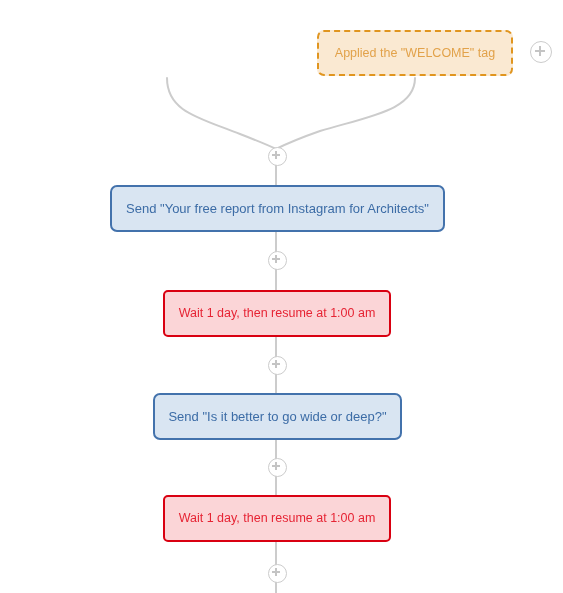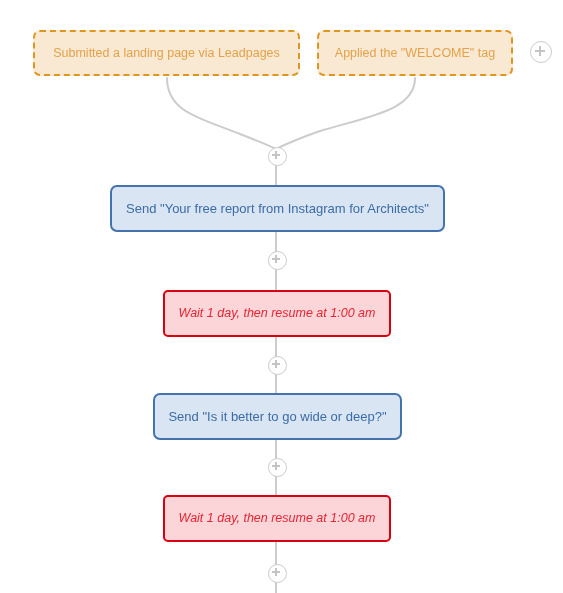--- a/index.html
+++ b/index.html
@@ -72,21 +72,20 @@
 
   
   .node.delay {
     border: 2px solid #d90011;
     background: #fbd5d7;
     border-radius: 5px;
   }
   .node.delay .node-label {
     color: #e62434;
     font-size: 12.5px;
-    font-style: italic;
   }
 
   
   .add-btn {
     position: absolute;
     width: 17px;
     height: 17px;
     margin-left: -8.5px;
     margin-top: -8.5px;
     border: 1.5px solid #cccccc;
@@ -147,23 +146,20 @@
       <path d="M415,78 C415,110 370,116 320,131 C300,138 286,144 276,149"></path>
 
       <path d="M276,160 L276,185"></path>
       <path d="M276,232 L276,290"></path>
       <path d="M276,337 L276,393"></path>
       <path d="M276,440 L276,495"></path>
       <path d="M276,542 L276,593"></path>
     </g>
   </svg>
 
-  <div class="node trigger" style="left:33px; top:30px; width:267px; height:46px;">
-    <span class="node-label">Submitted a landing page via Leadpages</span>
-  </div>
 
   <div class="node trigger" style="left:317px; top:30px; width:196px; height:46px;">
     <span class="node-label">Applied the "WELCOME" tag</span>
   </div>
 
   <div class="node action" style="left:110px; top:185px; width:335px; height:47px;">
     <span class="node-label">Send "Your free report from Instagram for Architects"</span>
   </div>
 
   <div class="node delay" style="left:163px; top:290px; width:228px; height:47px;">

